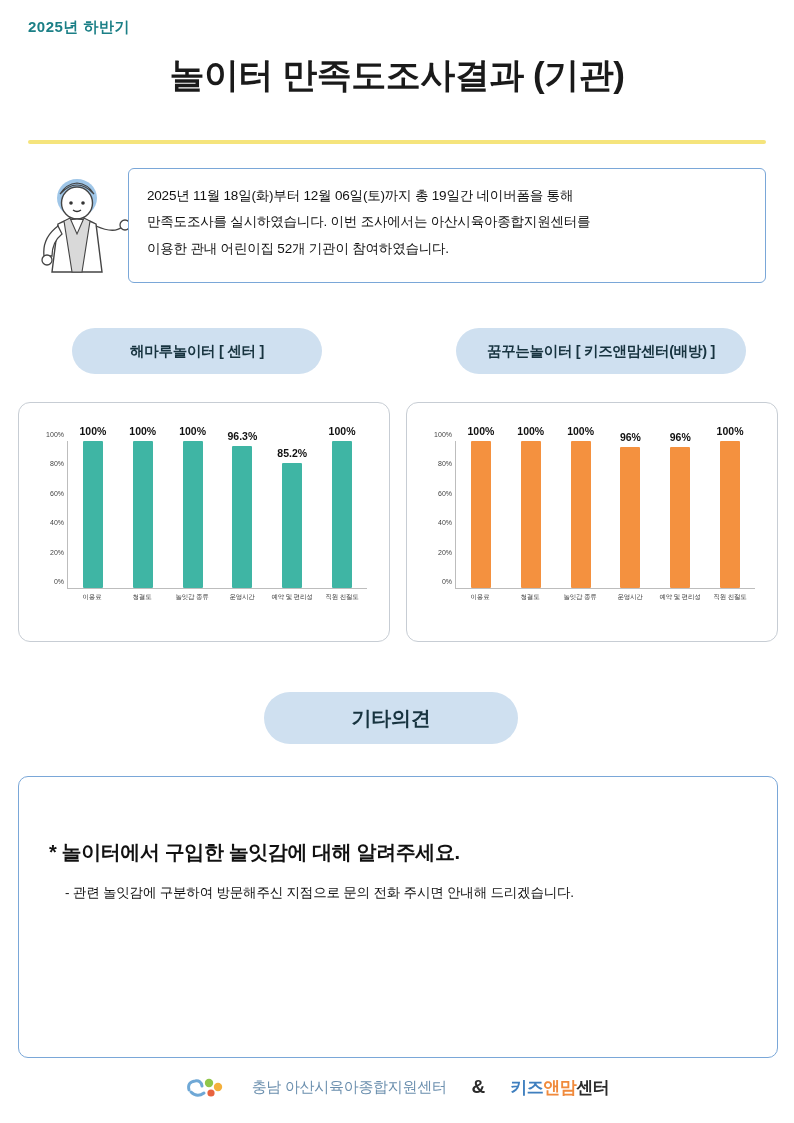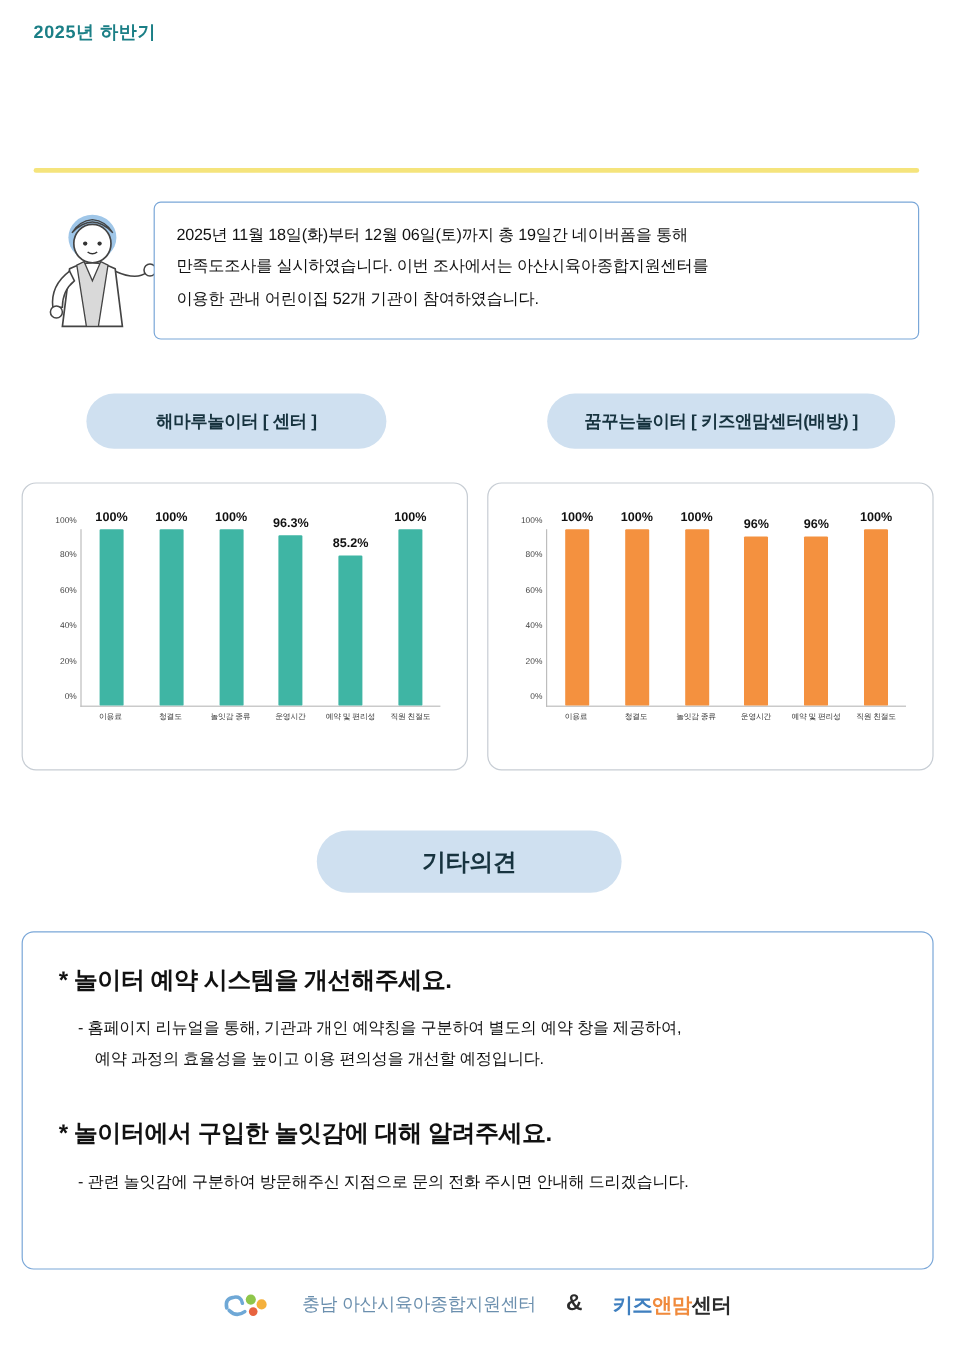--- a/index.html
+++ b/index.html
@@ -213,20 +213,21 @@
   }
   .kidsnmom .blue { color: #3f7fbf; }
   .kidsnmom .orange { color: #f08a3c; }
 </style>
 </head>
 <body>
 
 <div class="page">
 
   <div class="eyebrow">2025년 하반기</div>
+  <div class="main-title">놀이터 만족도조사결과 (기관)</div>
   <div class="title-rule"></div>
 
   <div class="mascot">
     <svg width="100" height="115" viewBox="0 0 100 115">
       <ellipse cx="47" cy="26" rx="20" ry="19" fill="#9fc6e8"></ellipse>
       <ellipse cx="47" cy="31" rx="15.5" ry="16" fill="#ffffff" stroke="#444" stroke-width="1.4"></ellipse>
       <path d="M30 22 Q47 4 64 22 Q58 12 47 11 Q36 12 30 22 Z" fill="#9fc6e8" stroke="#444" stroke-width="1.2"></path>
       <circle cx="41" cy="31" r="1.8" fill="#333"></circle>
       <circle cx="53" cy="31" r="1.8" fill="#333"></circle>
       <path d="M43 38 Q47 41 51 38" stroke="#333" stroke-width="1.3" fill="none"></path>
@@ -338,25 +339,20 @@
           <div class="xlabel">운영시간</div>
           <div class="xlabel">예약 및 편리성</div>
           <div class="xlabel">직원 친절도</div>
         </div>
     </div>
   </div>
 
   <div class="pill etc">기타의견</div>
 
   <div class="opinions">
-    <div>
-      <div class="op-head">* 놀이터 예약 시스템을 개선해주세요.</div>
-      <div class="op-sub">- 홈페이지 리뉴얼을 통해, 기관과 개인 예약칭을 구분하여 별도의 예약 창을 제공하여,</div>
-      <div class="op-sub indent2">예약 과정의 효율성을 높이고 이용 편의성을 개선할 예정입니다.</div>
-    </div>
     <div class="op-block2">
       <div class="op-head">* 놀이터에서 구입한 놀잇감에 대해 알려주세요.</div>
       <div class="op-sub">- 관련 놀잇감에 구분하여 방문해주신 지점으로 문의 전화 주시면 안내해 드리겠습니다.</div>
     </div>
   </div>
 
   <div class="footer">
     <span class="footer-logo-mark">
       <svg width="42" height="26" viewBox="0 0 42 26">
         <path d="M4 16 Q2 8 10 7 Q16 6 17 12" stroke="#6fa8d6" stroke-width="3" fill="none" stroke-linecap="round"></path>

